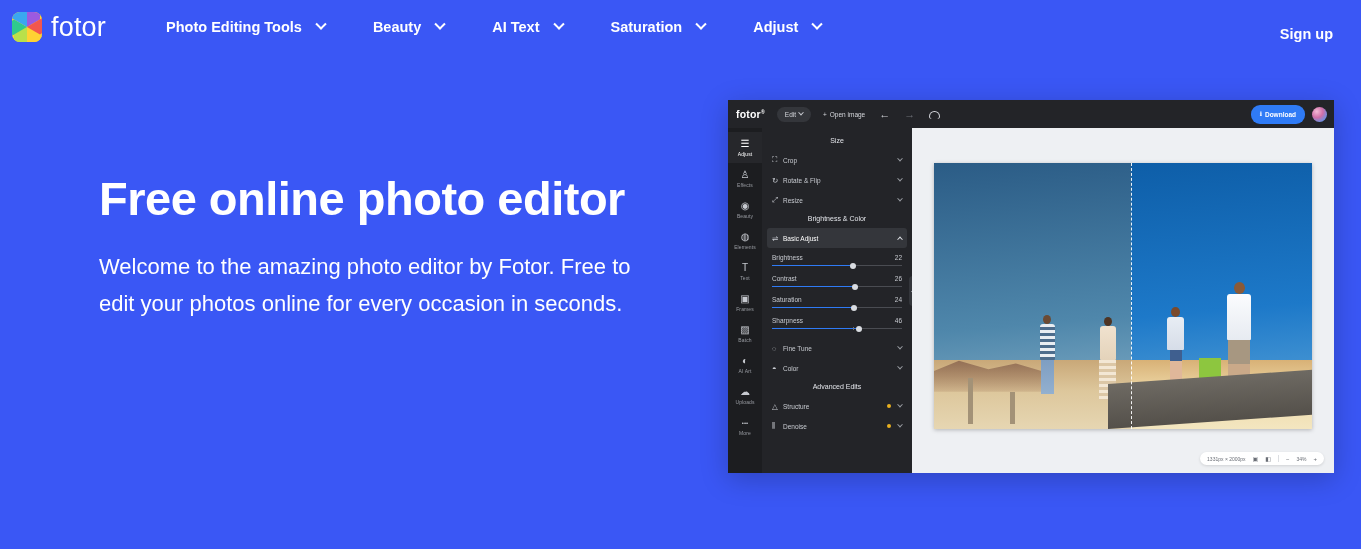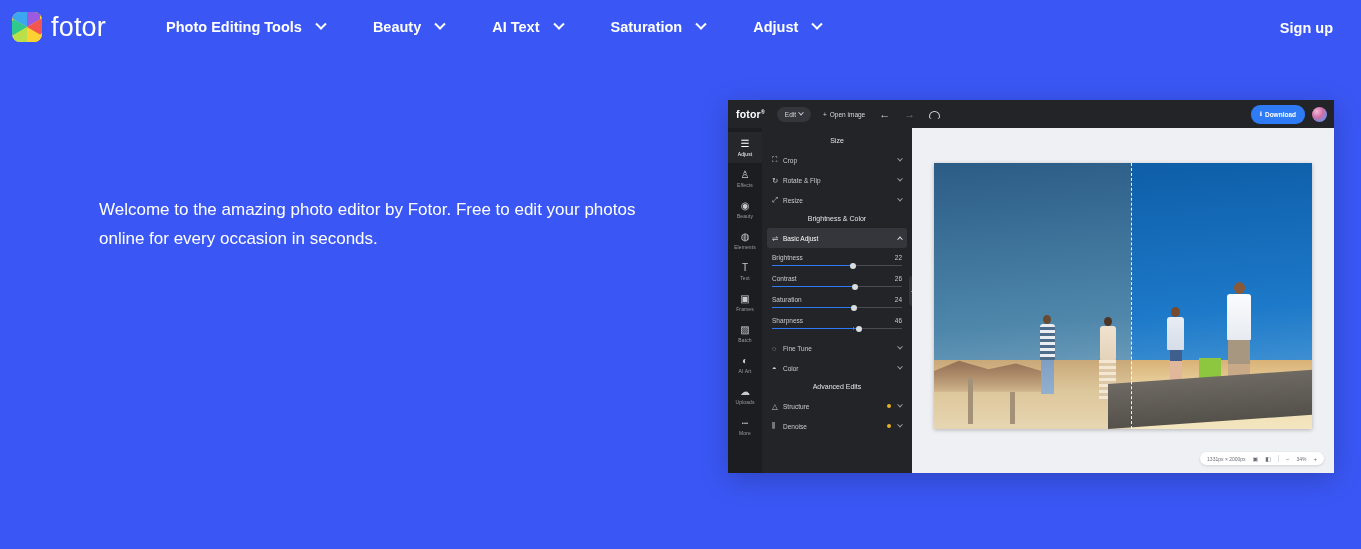--- a/index.html
+++ b/index.html
@@ -39,41 +39,41 @@
     display: flex; align-items: center; gap: 15px;
     color: #ffffff; font-size: 14.5px; font-weight: 700;
     padding: 0 24px; cursor: pointer; white-space: nowrap;
   }
   .chev {
     display: inline-block; width: 8px; height: 8px;
     border-right: 2px solid #fff; border-bottom: 2px solid #fff;
     transform: rotate(45deg) translate(-2px,-2px);
   }
   .nav-right {
-    position: absolute; right: 14px; top: 1px; height: 54px;
+    position: absolute; right: 14px; top: 7px; height: 54px;
     display: flex; align-items: center; gap: 4px;
   }
   .signup {
     color: #fff; font-size: 14.5px; font-weight: 700;
     padding: 8px 14px; cursor: pointer;
   }
   .signin {
     color: #fff; font-size: 14.5px; font-weight: 700;
     background: #4e73fb; border-radius: 20px;
     padding: 9px 22px; cursor: pointer;
   }
 
   
   .hero { position: absolute; left: 99px; top: 173px; width: 600px; }
   .hero h1 {
     color: #ffffff; font-size: 47px; font-weight: 700;
     letter-spacing: -.5px; line-height: 1.12;
   }
   .hero p {
-    color: #ffffff; font-size: 17px; line-height: 1.72;
+    color: #ffffff; font-size: 22px; line-height: 1.72;
     margin-top: 22px; max-width: 545px; font-weight: 400;
   }
   .cta {
     display: inline-block; margin-top: 28px;
     background: #ecefff; color: #1e2430;
     font-size: 16.5px; font-weight: 700;
     padding: 17px 29px; border-radius: 7px;
     cursor: pointer; border: none;
   }
 
@@ -284,20 +284,21 @@
         <span>Adjust</span>
         <span class="chev"></span>
       </div>
     </div>
     <div class="nav-right">
       <div class="signup">Sign up</div>
     </div>
   </div>
 
   <div class="hero">
+    <h1>Free online photo editor</h1>
     <p>Welcome to the amazing photo editor by Fotor. Free to edit your photos online for every occasion in seconds.</p>
   </div>
 
   <div class="editor">
 
     <div class="ed-top">
       <div class="ed-logo">
         <span>fotor</span><sup>®</sup>
       </div>
       <div class="ed-edit">

